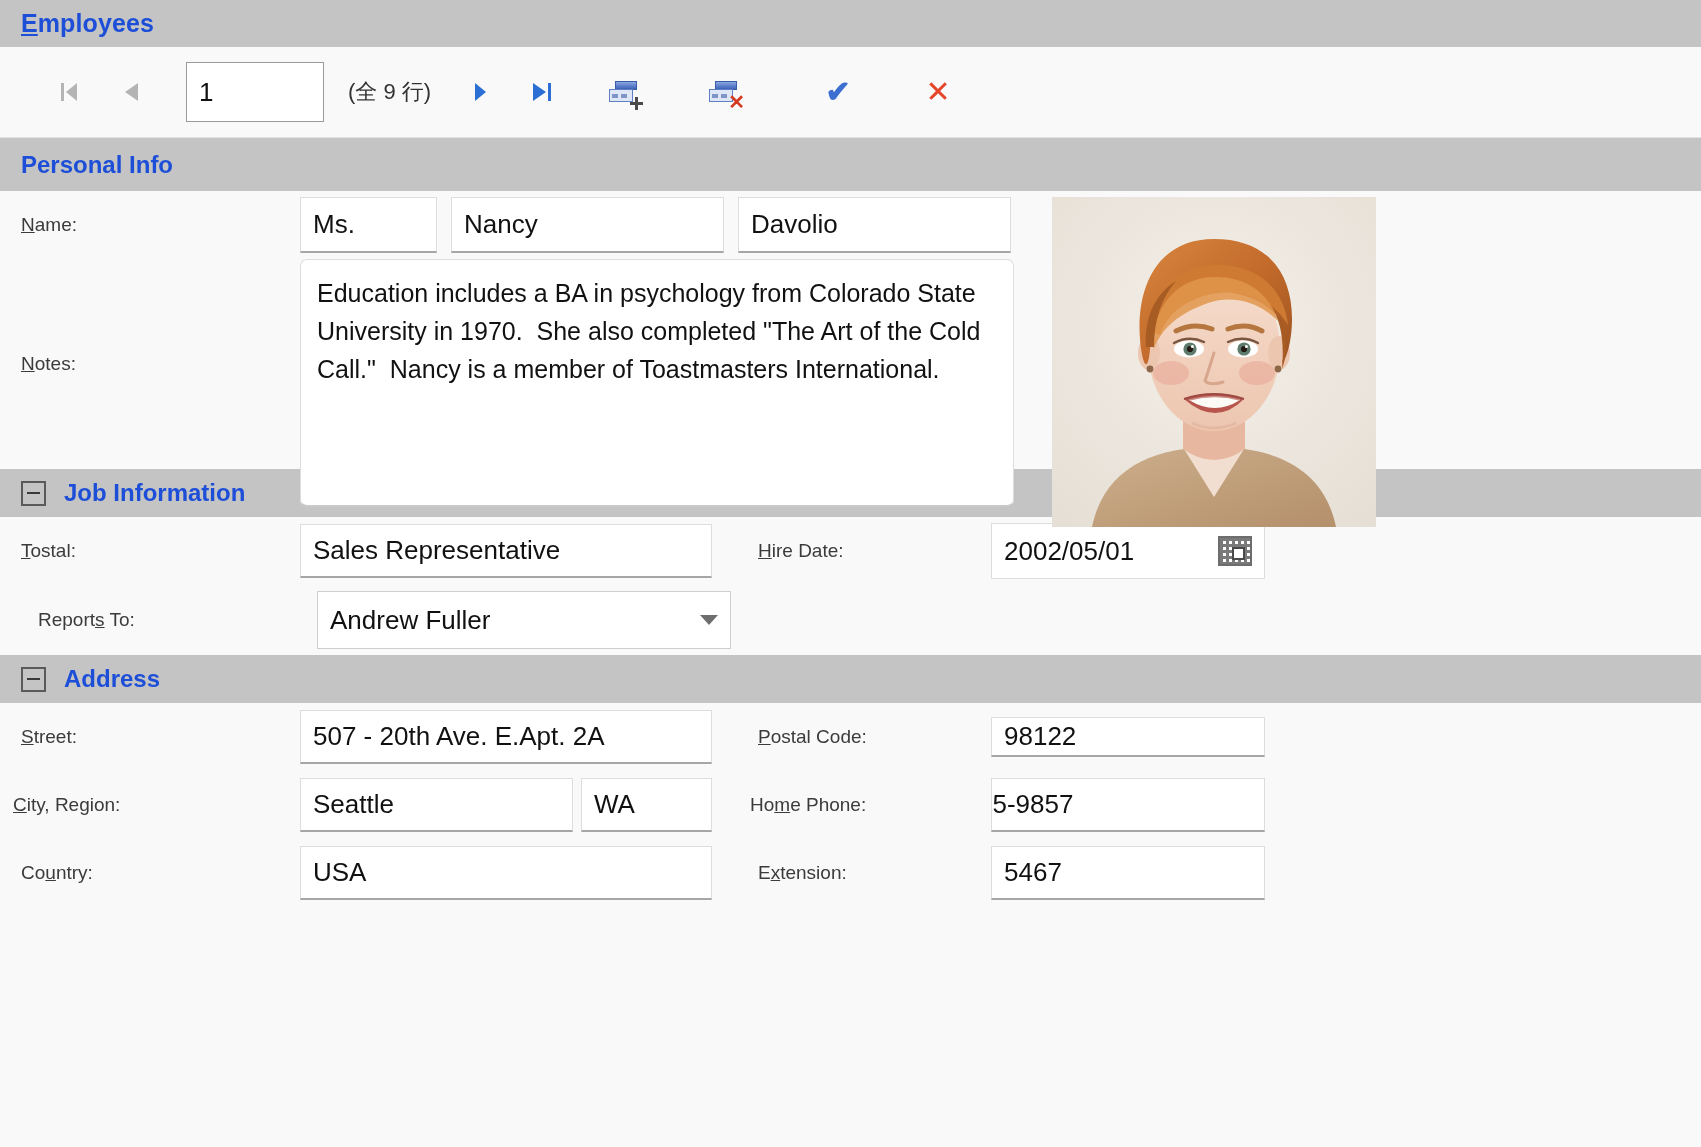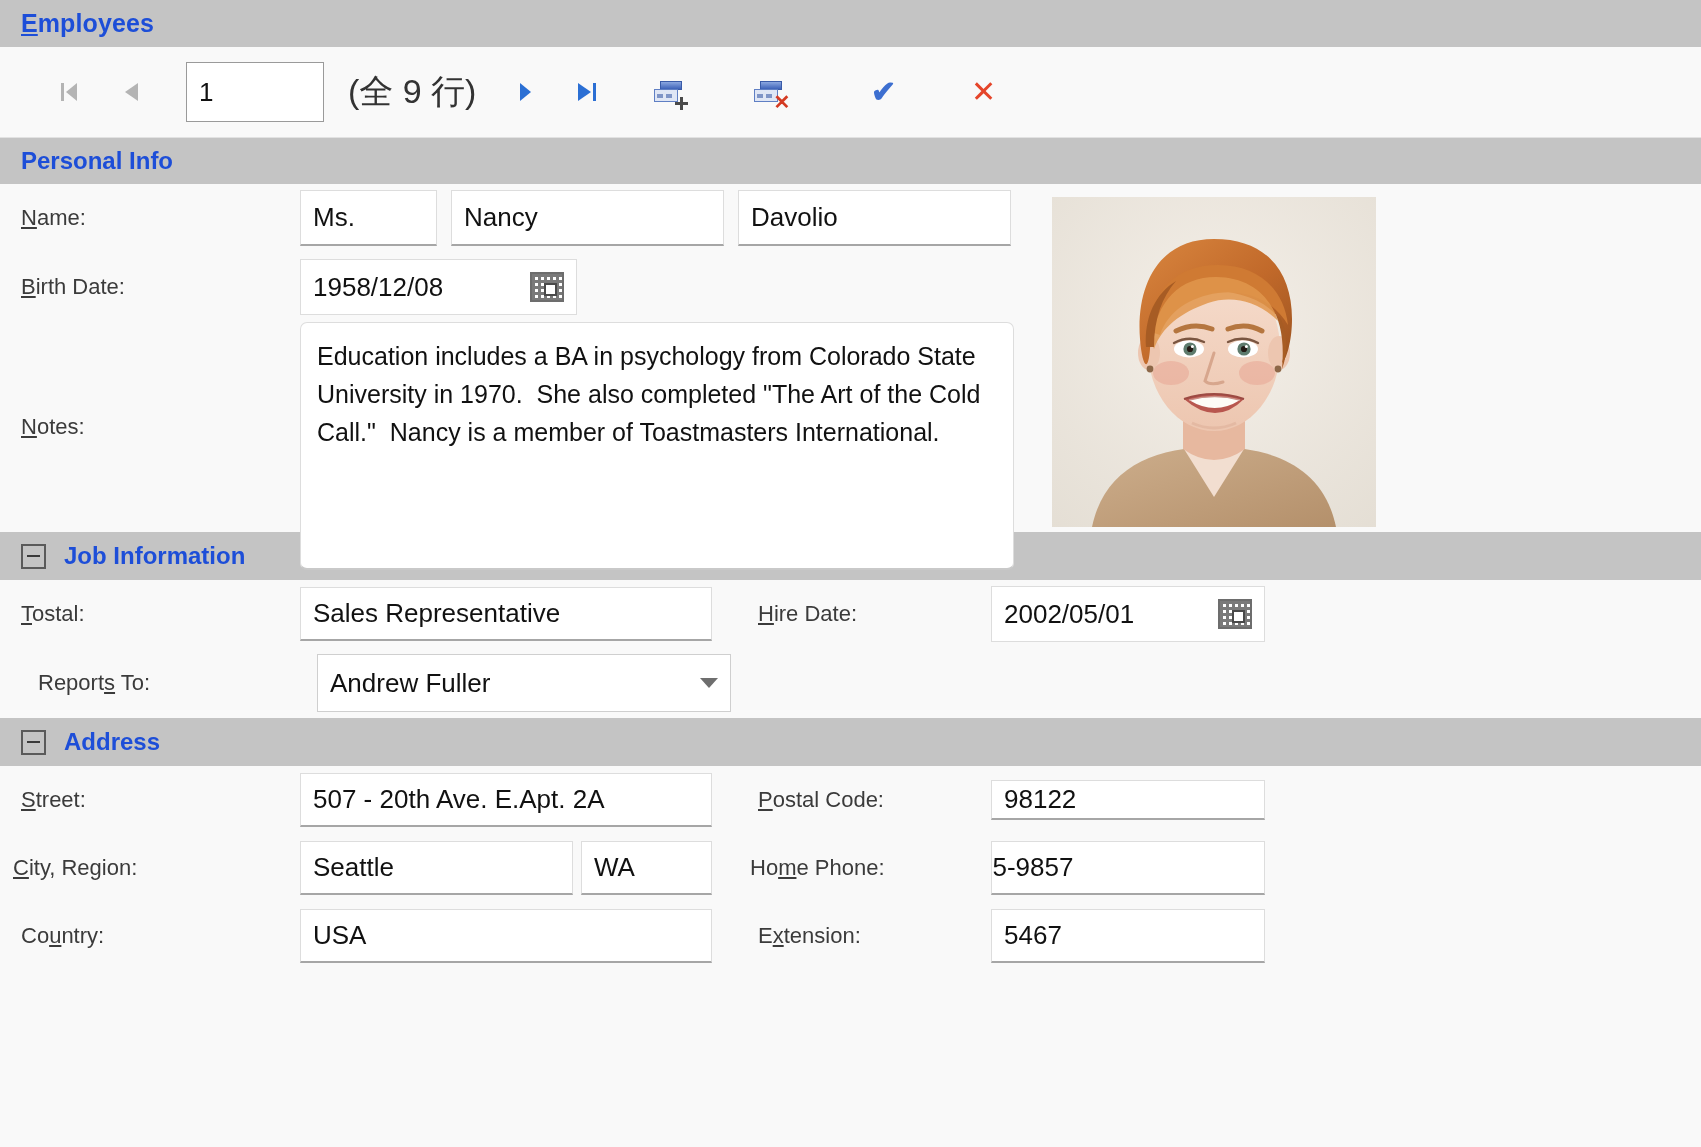--- a/index.html
+++ b/index.html
@@ -27,21 +27,21 @@
     padding-left: 21px;
     letter-spacing: .1px;
   }
   #title-band .acc { text-decoration: underline; }
 
   .group-band {
     height: 48px;
     font-size: 24px;
     padding-left: 21px;
   }
-  #personal-band { height: 46px; text-align: center; }
+  #personal-band { height: 53px; text-align: center; }
 
   .collapse-box {
     width: 25px; height: 25px;
     border: 2px solid #5a5a5a;
     background: #c4c4c4;
     position: relative;
     margin-right: 18px;
     flex: 0 0 auto;
   }
   .collapse-box::before {
@@ -103,21 +103,21 @@
     width: 138px; height: 60px;
     margin: 0 24px 0 24px;
     border: 1px solid #9a9a9a;
     background: #ffffff;
     font-size: 26px;
     padding: 0 12px;
     font-family: "Liberation Sans", sans-serif;
     color: #111;
   }
   #row-count {
-    font-size: 34px;
+    font-size: 22px;
     color: #333;
     margin-right: 18px;
     white-space: nowrap;
   }
 
   
   .grid-icon {
     position: relative;
     width: 28px; height: 22px;
   }
@@ -154,21 +154,21 @@
   }
 
   .check-icon { color: #3d6fd0; font-size: 30px; line-height: 1; font-weight: bold; }
   .x-icon { color: #e5452a; font-size: 30px; line-height: 1; }
 
   
   .form-area { background: #f9f9f9; }
   .row { display: flex; align-items: center; }
 
   .lbl {
-    font-size: 22px;
+    font-size: 19px;
     color: #3b3b3b;
     padding-left: 21px;
     flex: 0 0 auto;
   }
   .lbl .acc { text-decoration: underline; }
 
   .fld {
     background: #ffffff;
     border: 1px solid #dddddd;
     border-bottom: 2px solid #a6a6a6;
@@ -316,27 +316,20 @@
 
 <div class="form-area">
 
   <div class="row" style="height:68px;">
     <div class="lbl" style="width:300px;"><span class="acc">N</span><span>ame:</span></div>
     <div class="fld" style="width:137px;">Ms.</div>
     <div class="fld" style="width:273px; margin-left:14px;">Nancy</div>
     <div class="fld" style="width:273px; margin-left:14px;">Davolio</div>
   </div>
 
-  <div class="row" style="height:70px;">
-    <div class="lbl" style="width:300px;"><span class="acc">B</span><span>irth Date:</span></div>
-    <div class="fld plainbox" style="width:277px; height:56px;">
-      <span>1958/12/08</span>
-      <span class="cal-icon"></span>
-    </div>
-  </div>
 
   <div class="row" style="height:210px; align-items:stretch;">
     <div class="lbl" style="width:300px; display:flex; align-items:center;">
         <span class="acc">N</span>
         <span>otes:</span>
       </div>
     <div id="notes-field" style="width:714px; height:248px;border-radius:7px;">Education includes a BA in psychology from Colorado State University in 1970.  She also completed "The Art of the Cold Call."  Nancy is a member of Toastmasters International.</div>
   </div>
 
 </div>

